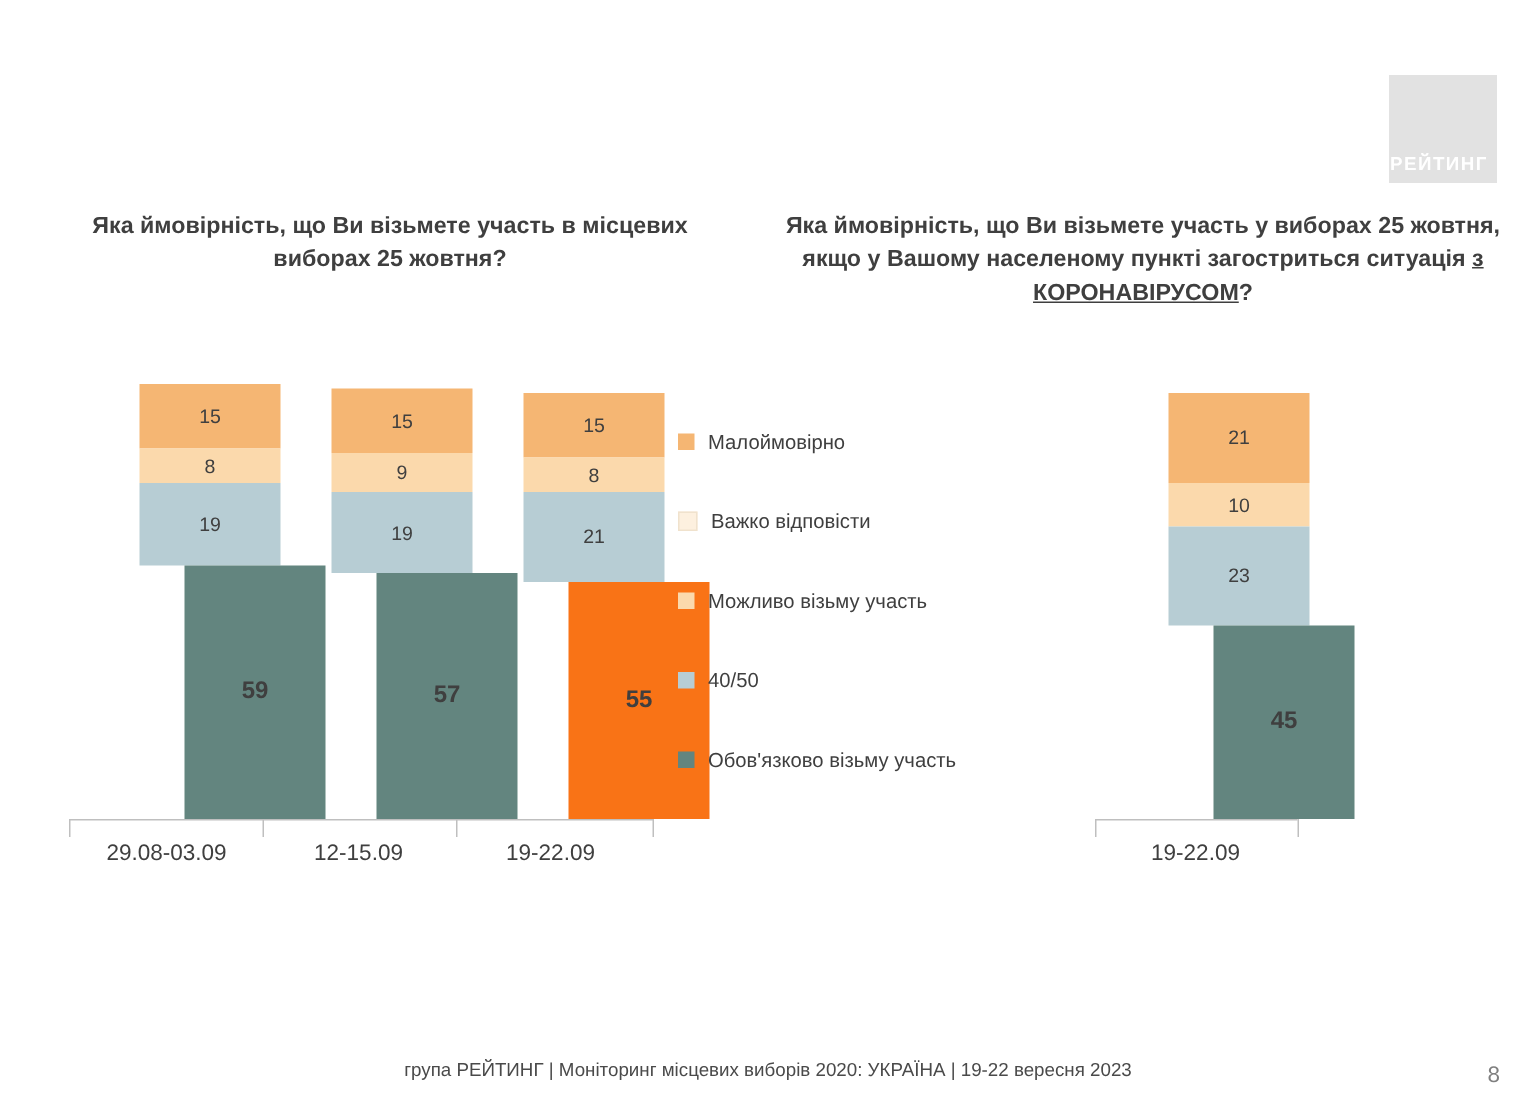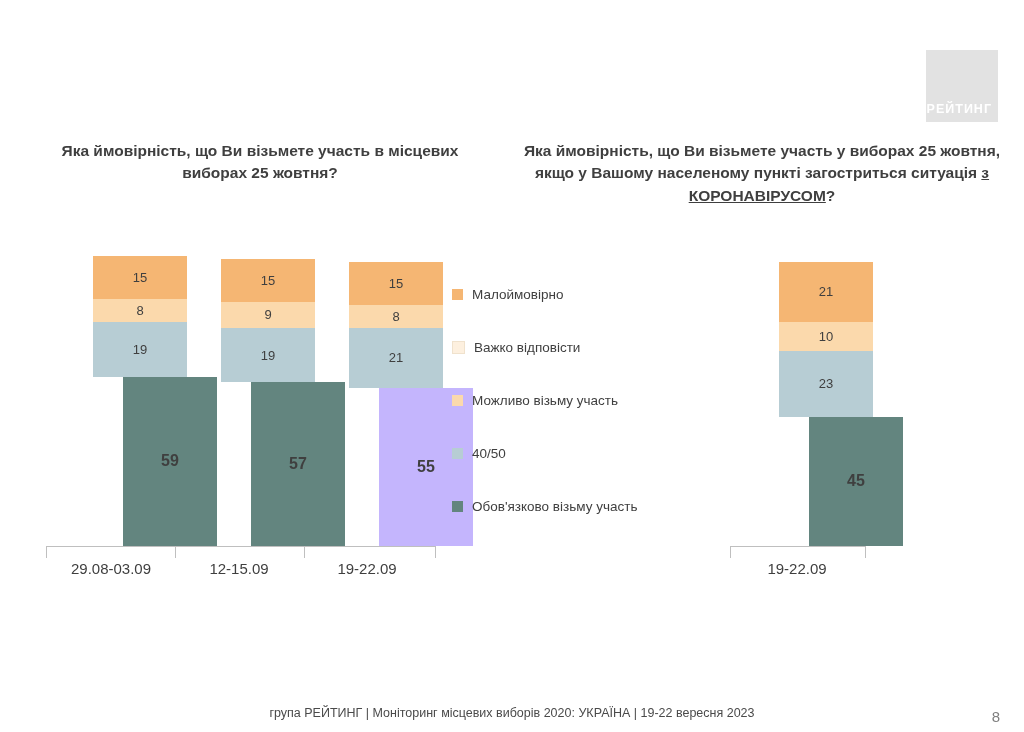--- a/index.html
+++ b/index.html
@@ -184,21 +184,21 @@
     <div class="bar-col" style="left: 320px; top: 261.743px;">
       <div class="seg" style="height: 43.0693px; background: rgb(245, 182, 115);">
         <span>15</span>
       </div>
       <div class="seg" style="height: 22.9703px; background: rgb(251, 217, 172);">
         <span>8</span>
       </div>
       <div class="seg" style="height: 60.297px; background: rgb(183, 205, 212);">
         <span>21</span>
       </div>
-      <div class="seg big" style="height: 157.921px; background: #c4b5fd;">
+      <div class="seg big" style="height: 157.921px; background: #f97316;">
         <span>55</span>
       </div>
     </div>
     <div class="cat-label" style="left: 292px; top: 560px;">19-22.09</div>
     <div class="axis-tick" style="left: 46px; top: 546px; height: 12px;"></div>
     <div class="axis-tick" style="left: 175px; top: 546px; height: 12px;"></div>
     <div class="axis-tick" style="left: 304px; top: 546px; height: 12px;"></div>
     <div class="axis-tick" style="left: 435px; top: 546px; height: 12px;"></div>
     <div class="axis-line" style="left: 730px; top: 546px; width: 135px;"></div>
     <div class="bar-col" style="left: 750px; top: 261.743px;">

